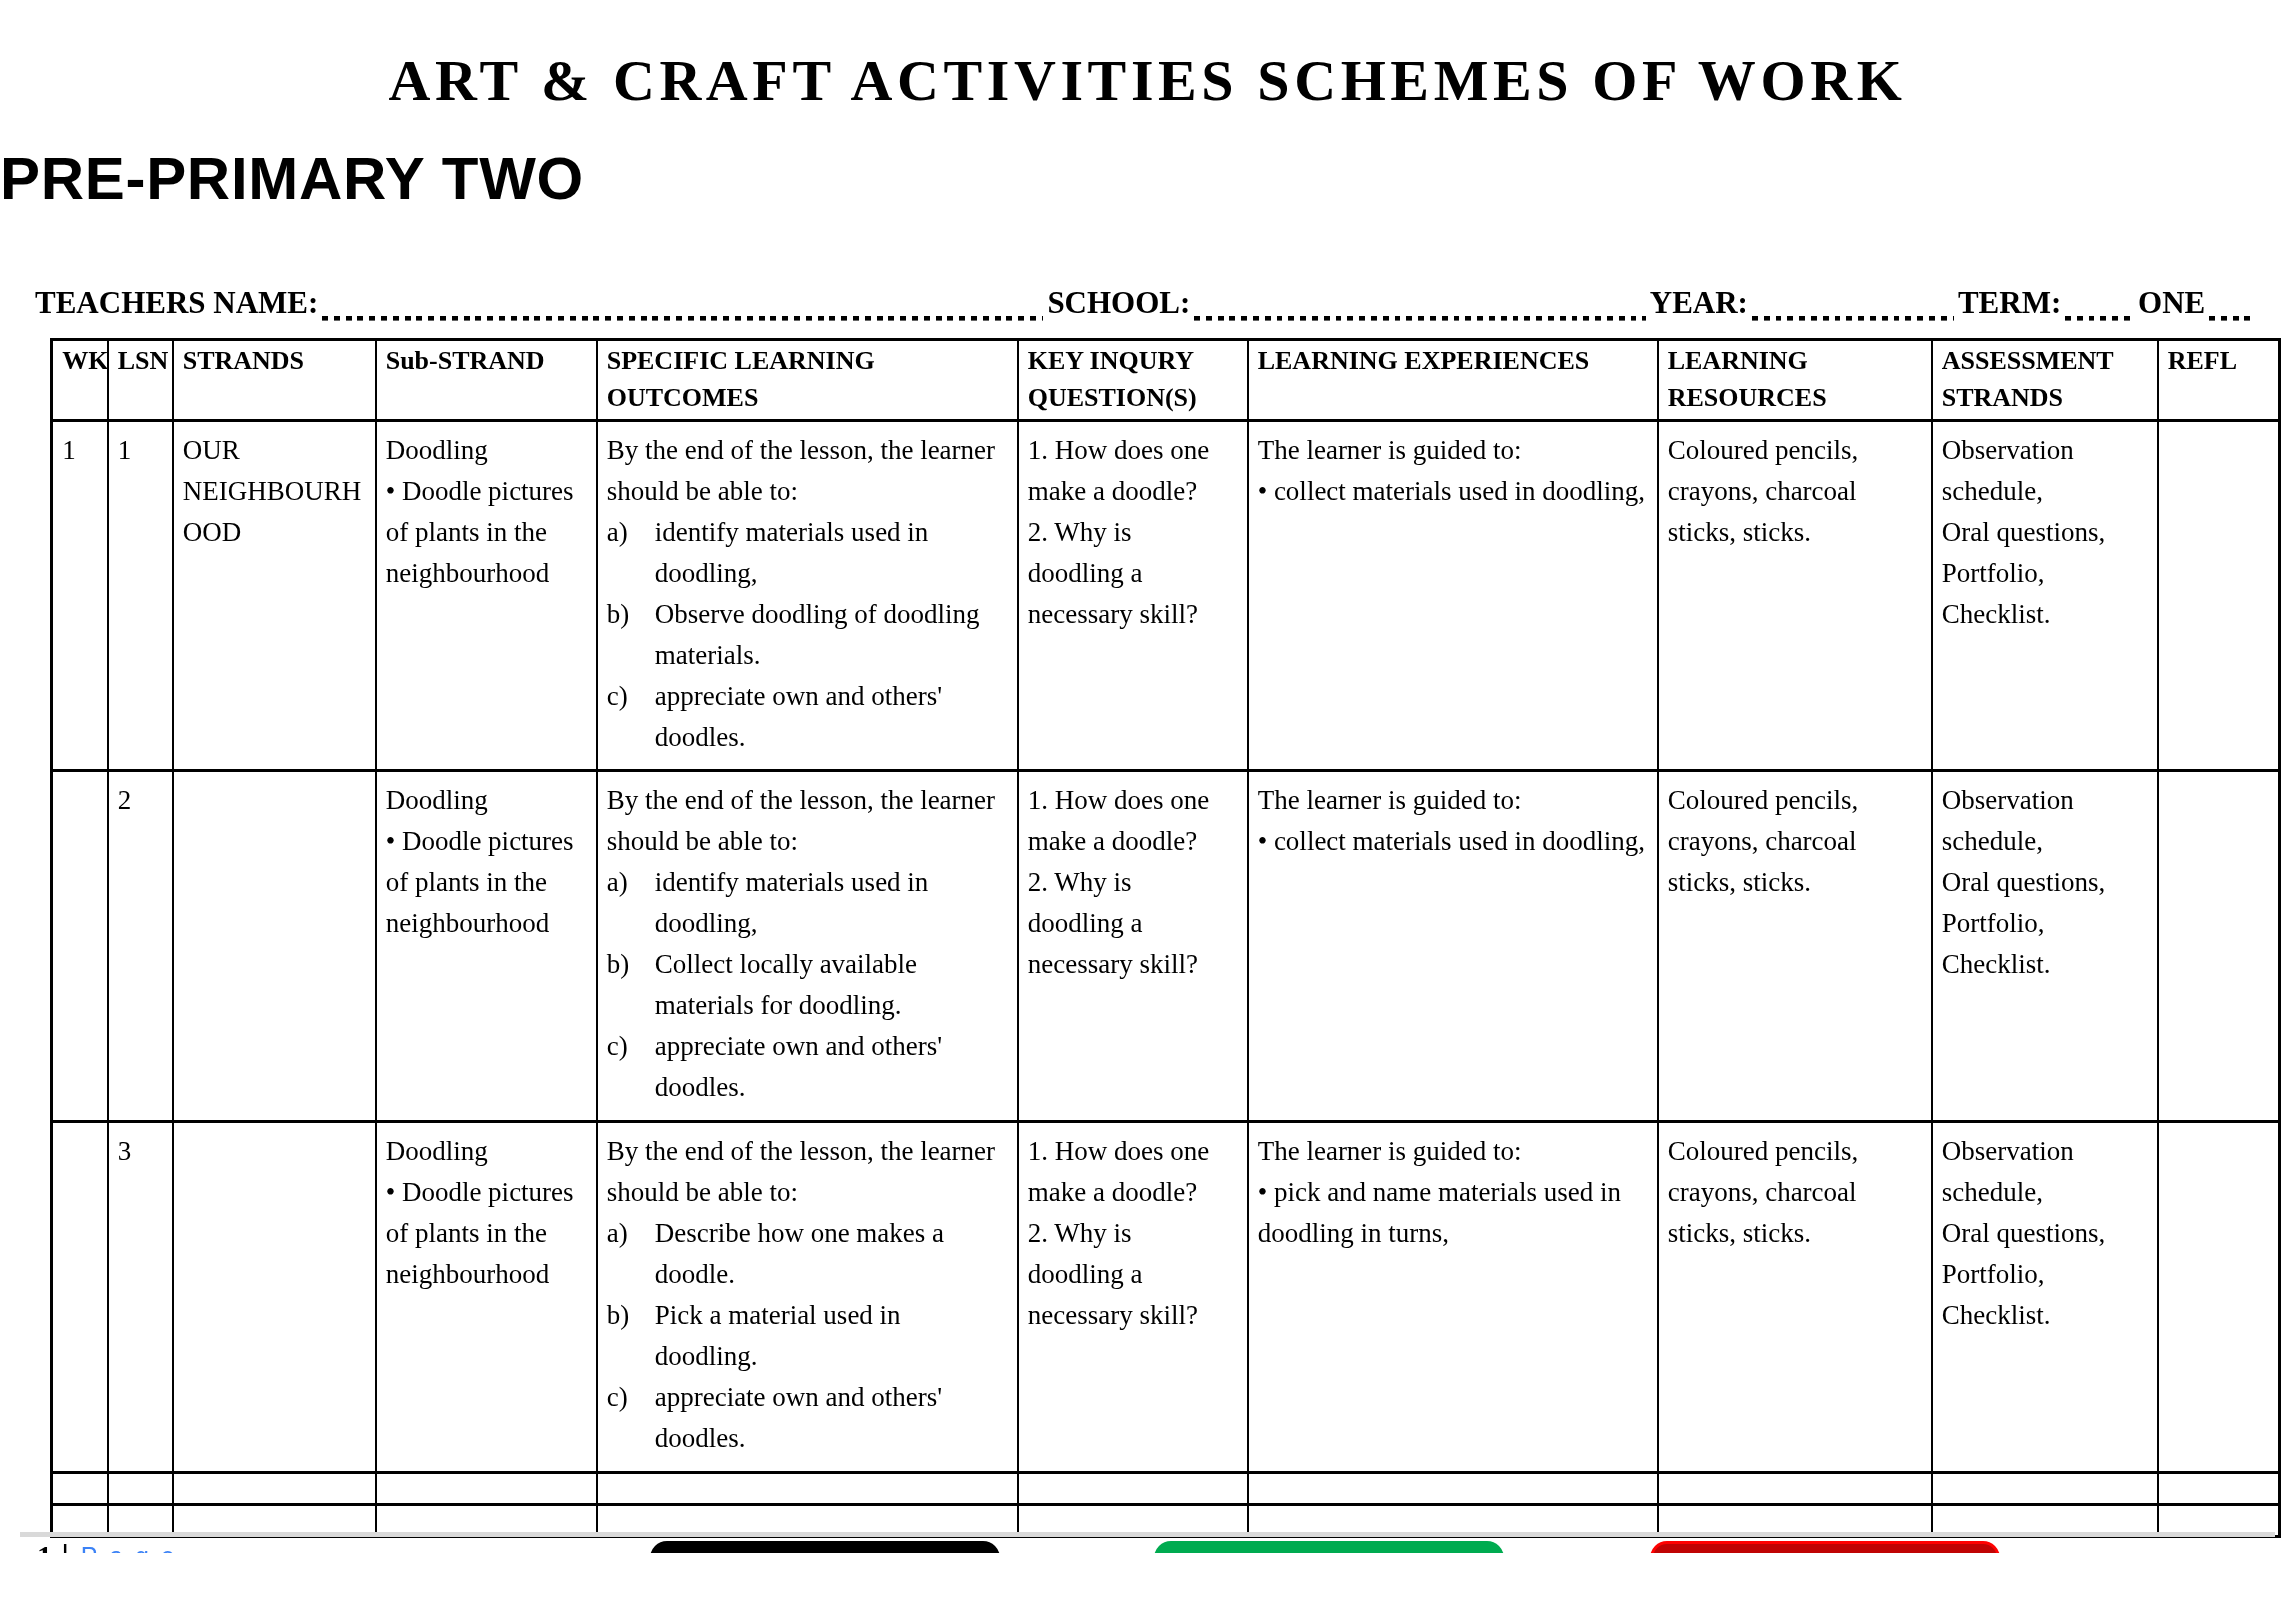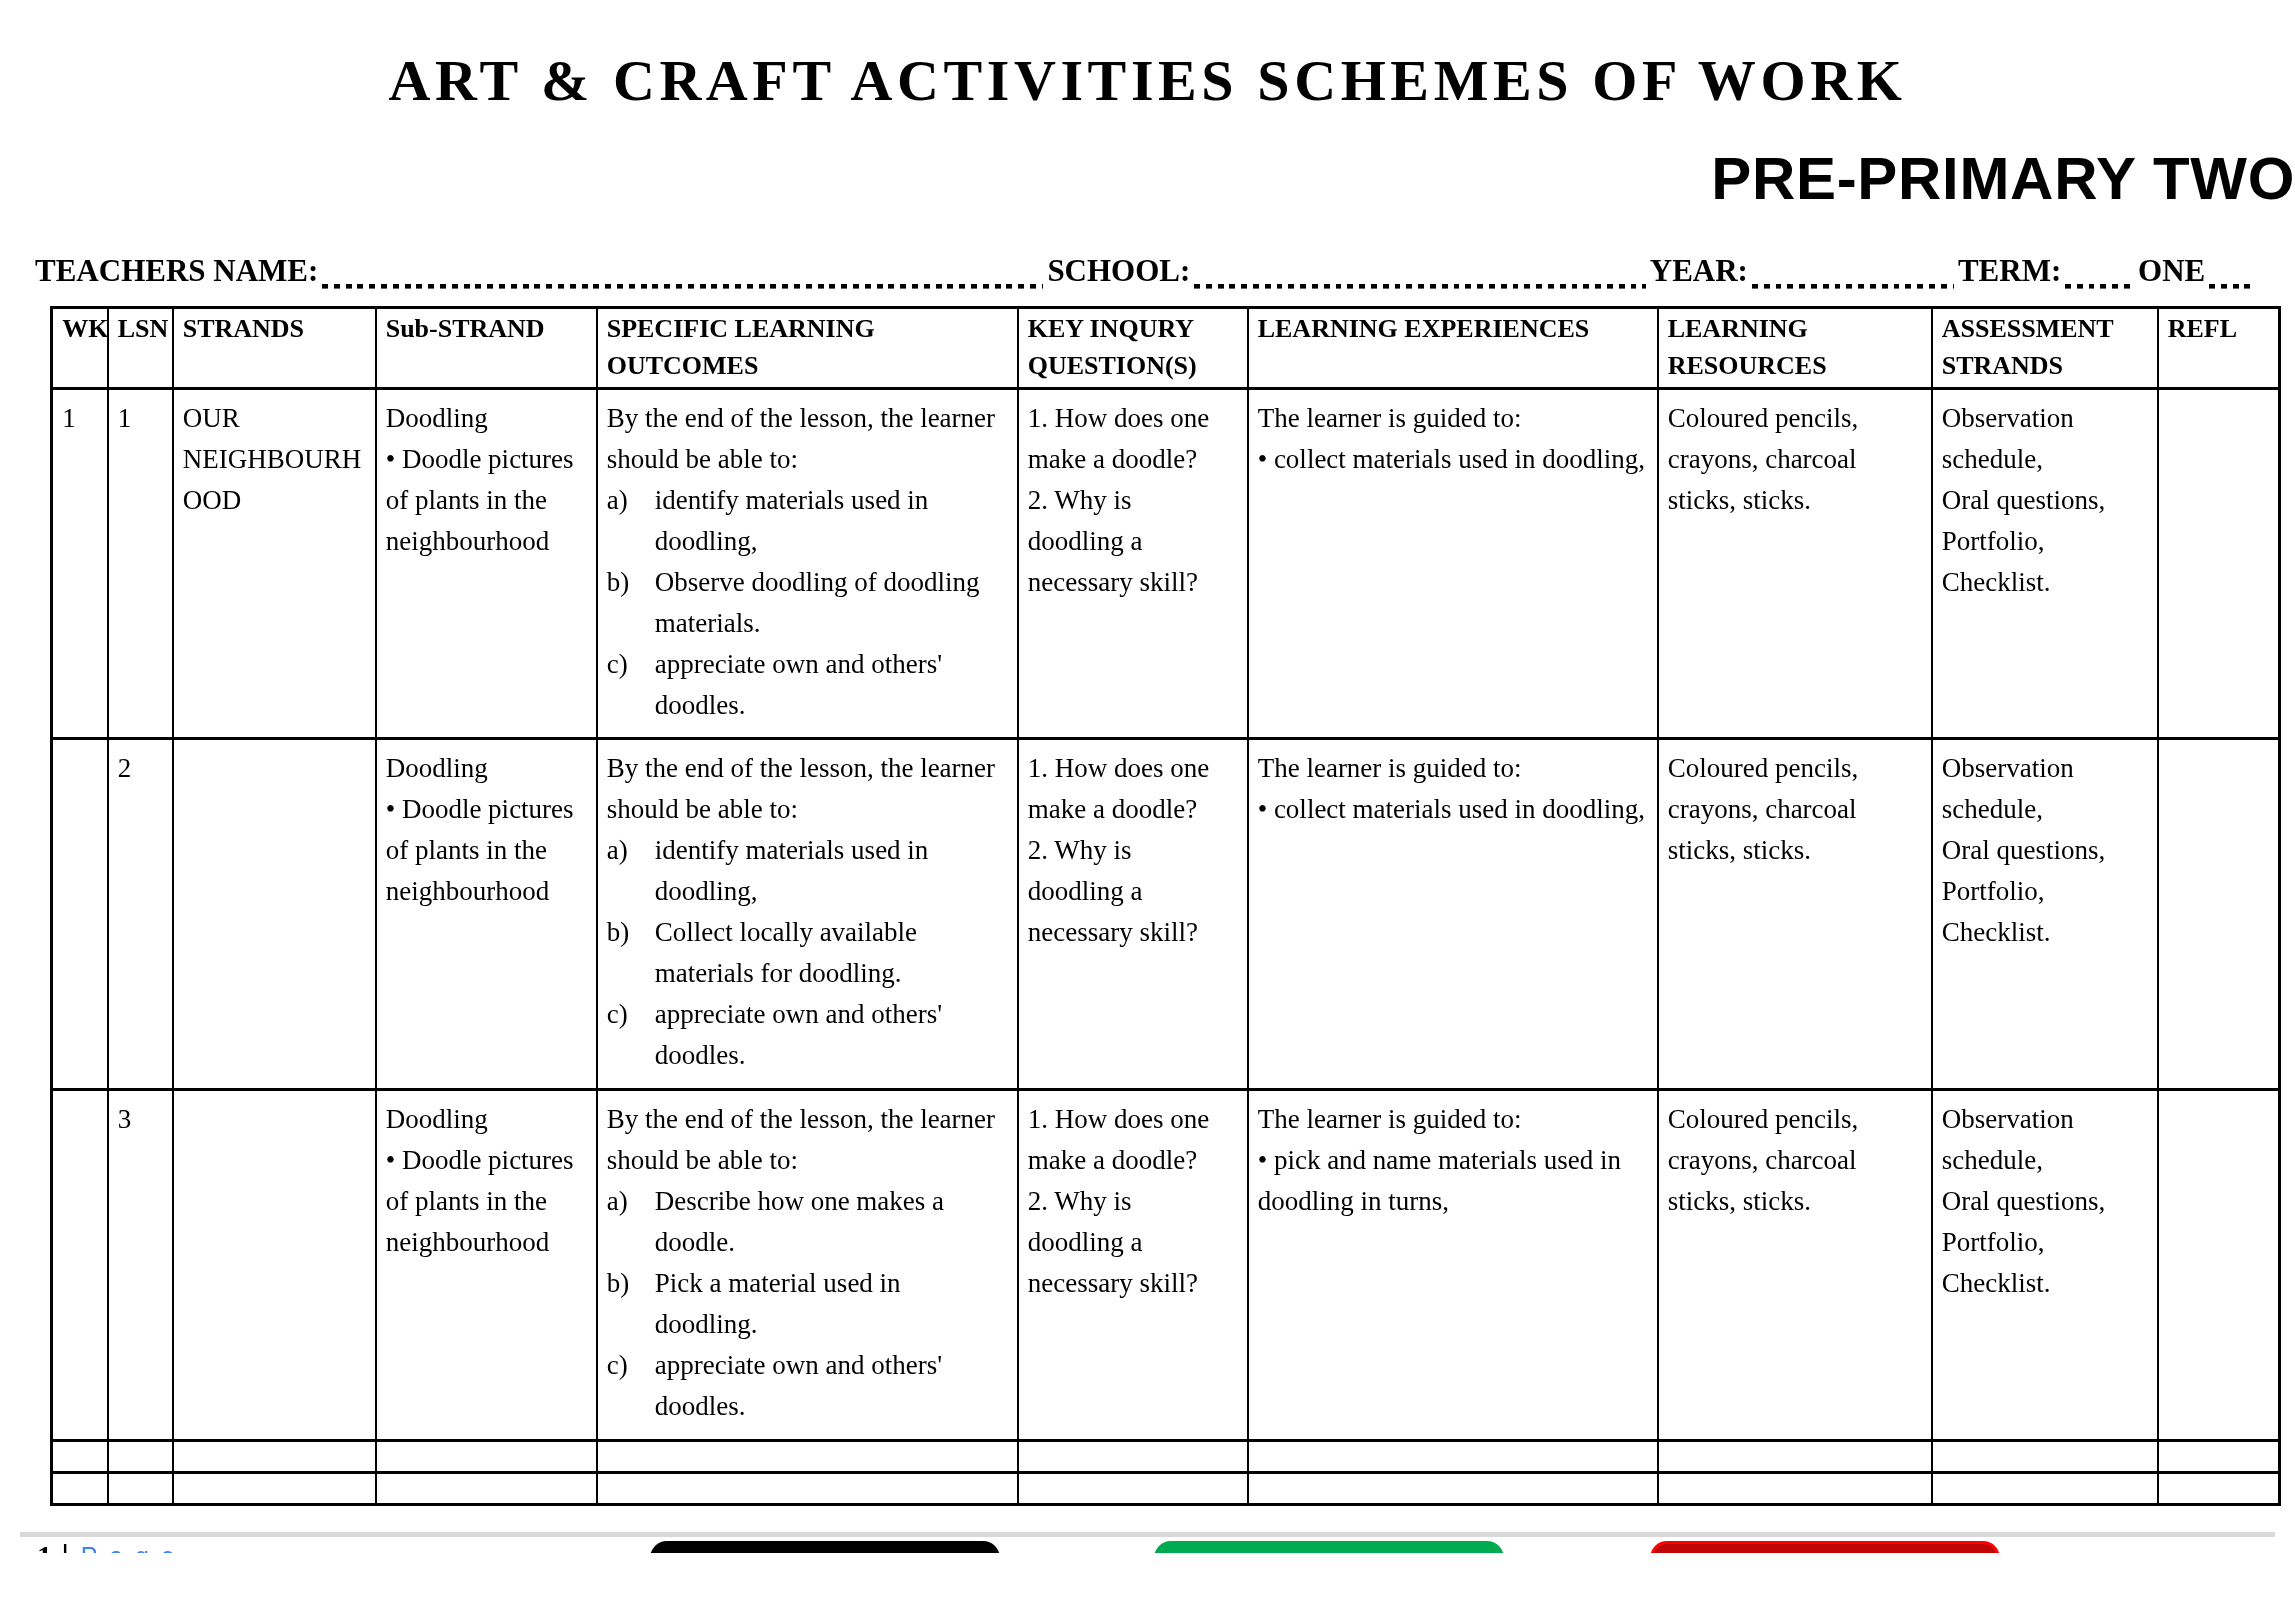--- a/index.html
+++ b/index.html
@@ -17,31 +17,31 @@
     margin:51px 0 0 0;
     text-align:center;
     font-family:"Liberation Serif", serif;
     font-weight:bold;
     font-size:58px;
     letter-spacing:4.6px;
     line-height:1.05;
   }
   .doc-subtitle{
     margin:37px 0 0 0;
-    text-align:right;
+    text-align:left;
     font-family:"Liberation Sans", sans-serif;
     font-weight:bold;
     font-size:60px;
     letter-spacing:0.7px;
     line-height:1.0;
   }
   .meta{
     display:flex;
     align-items:baseline;
-    margin:44px 35px 0 35px;
+    margin:76px 35px 0 35px;
     font-family:"Liberation Serif", serif;
     font-weight:bold;
     font-size:31px;
     white-space:nowrap;
   }
   .meta .lbl{flex:none;}
   .leader{
     align-self:flex-end;
     height:22px;
     margin:0 3.9px;

